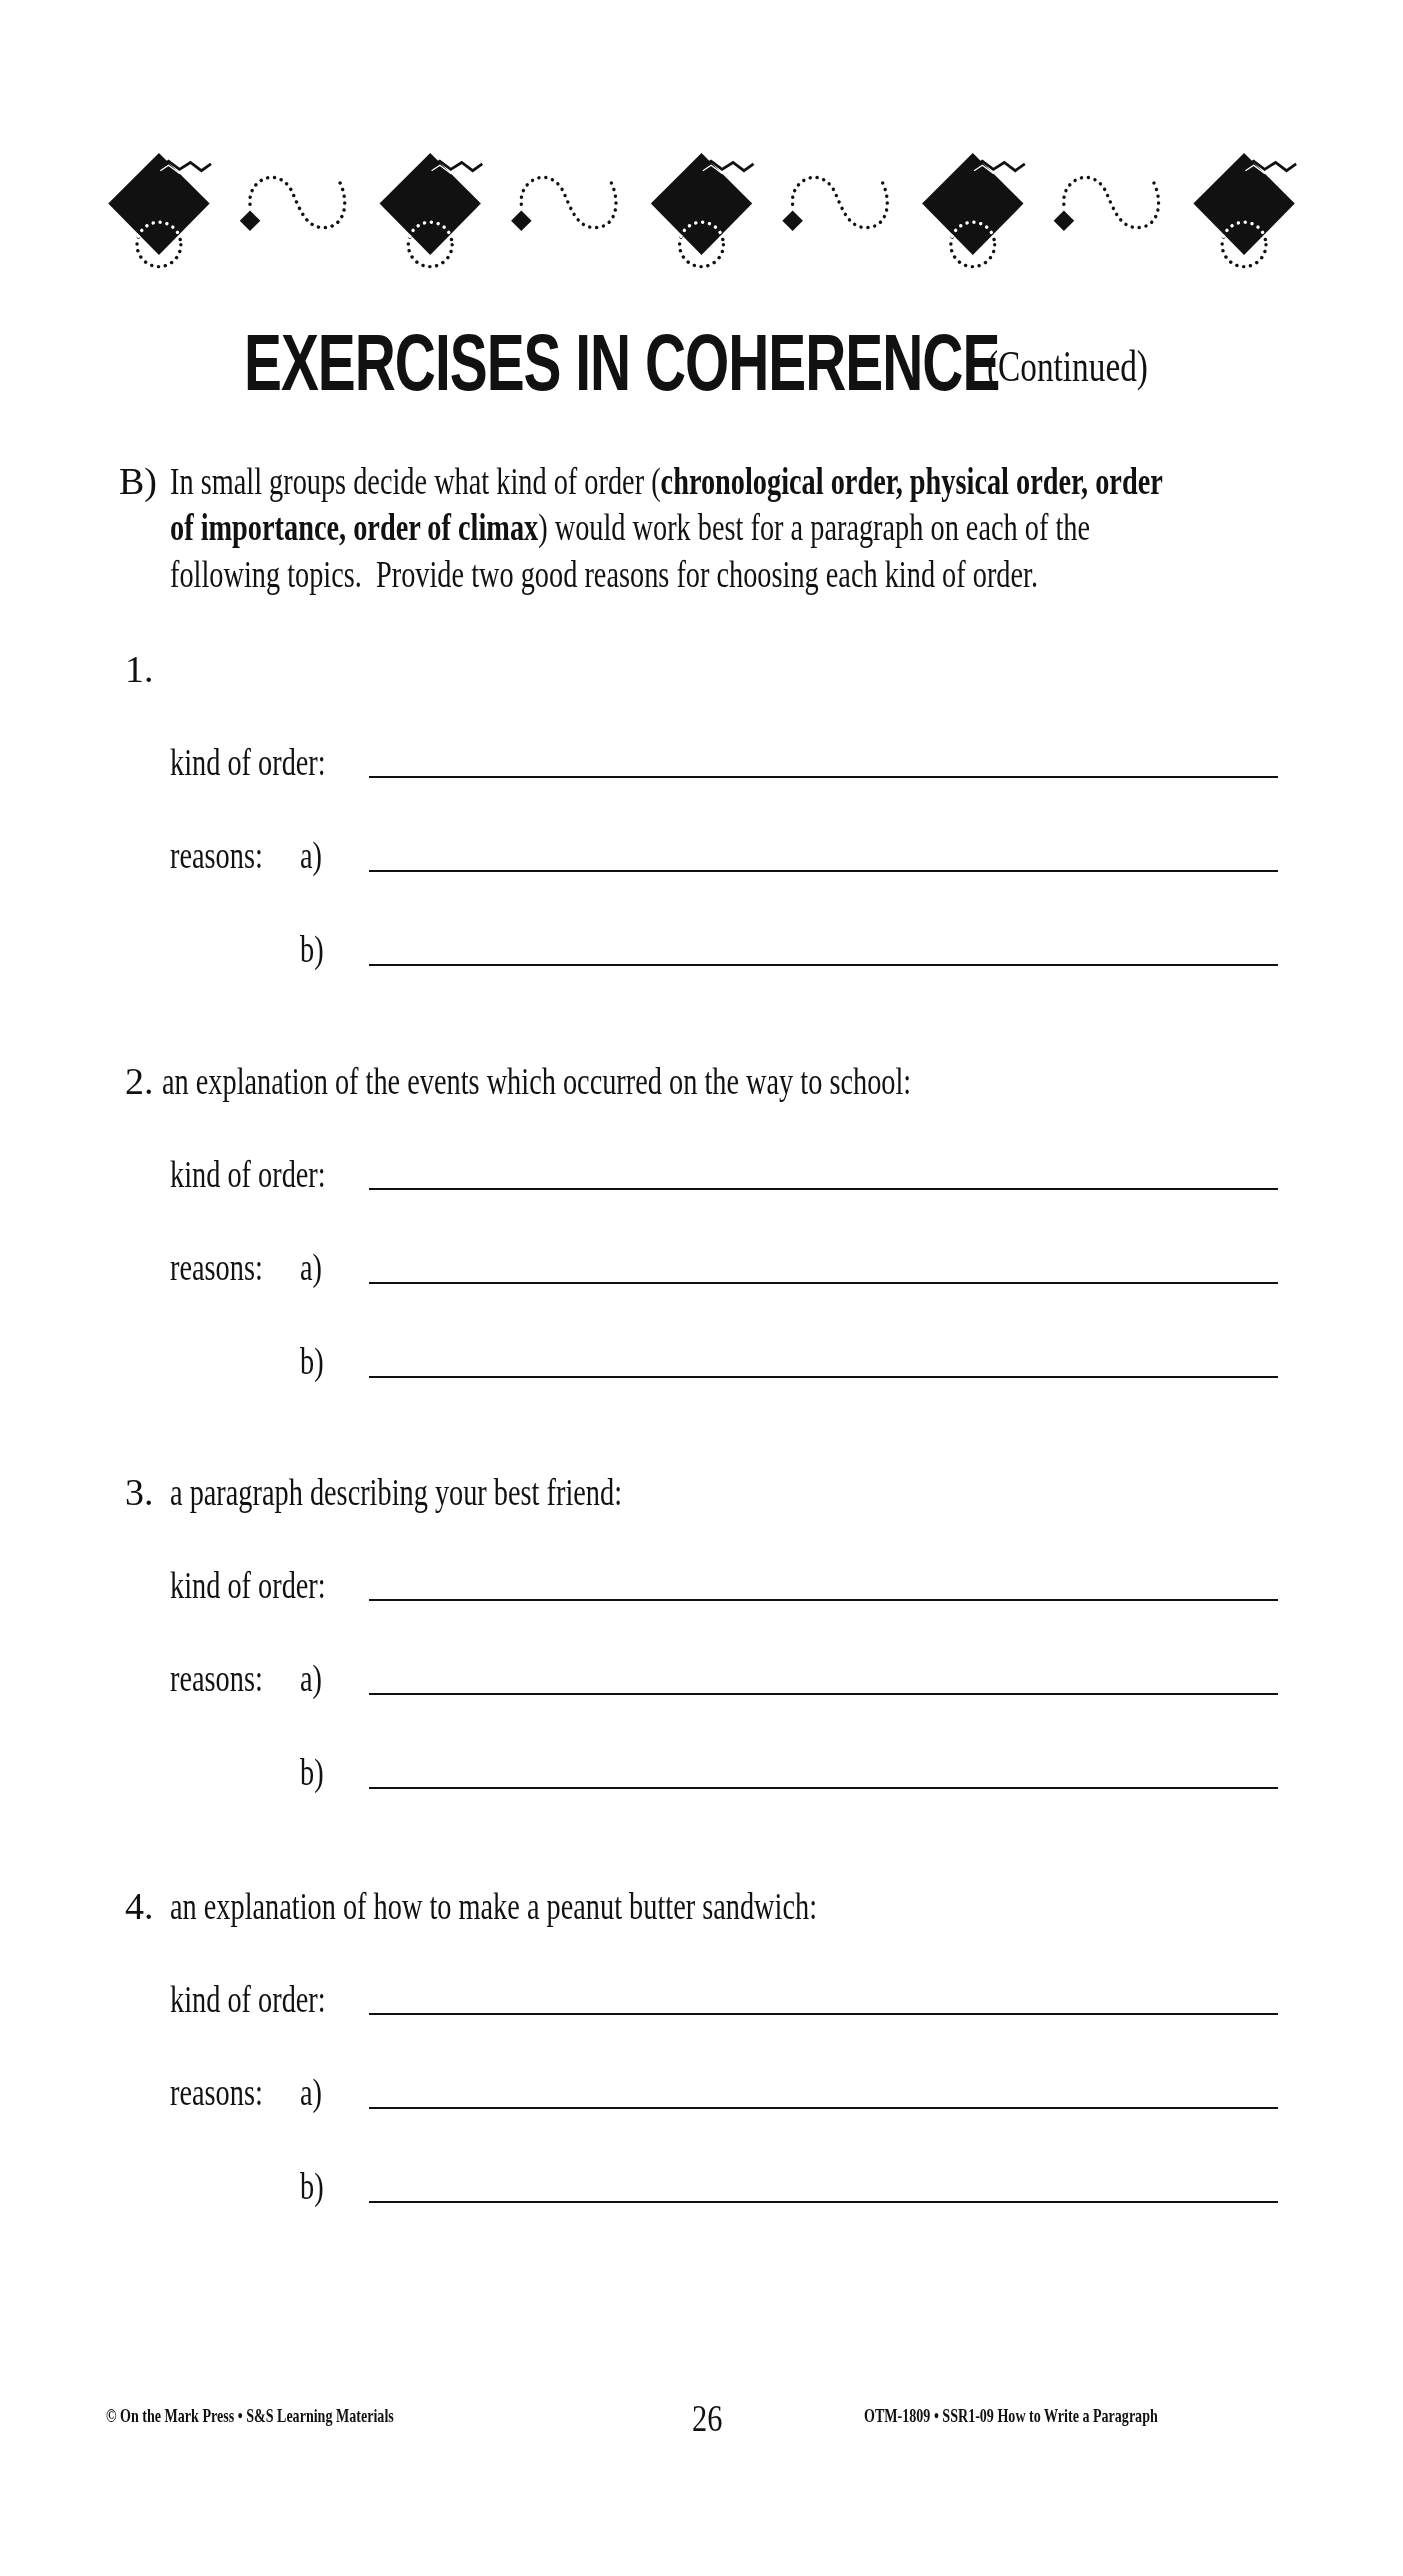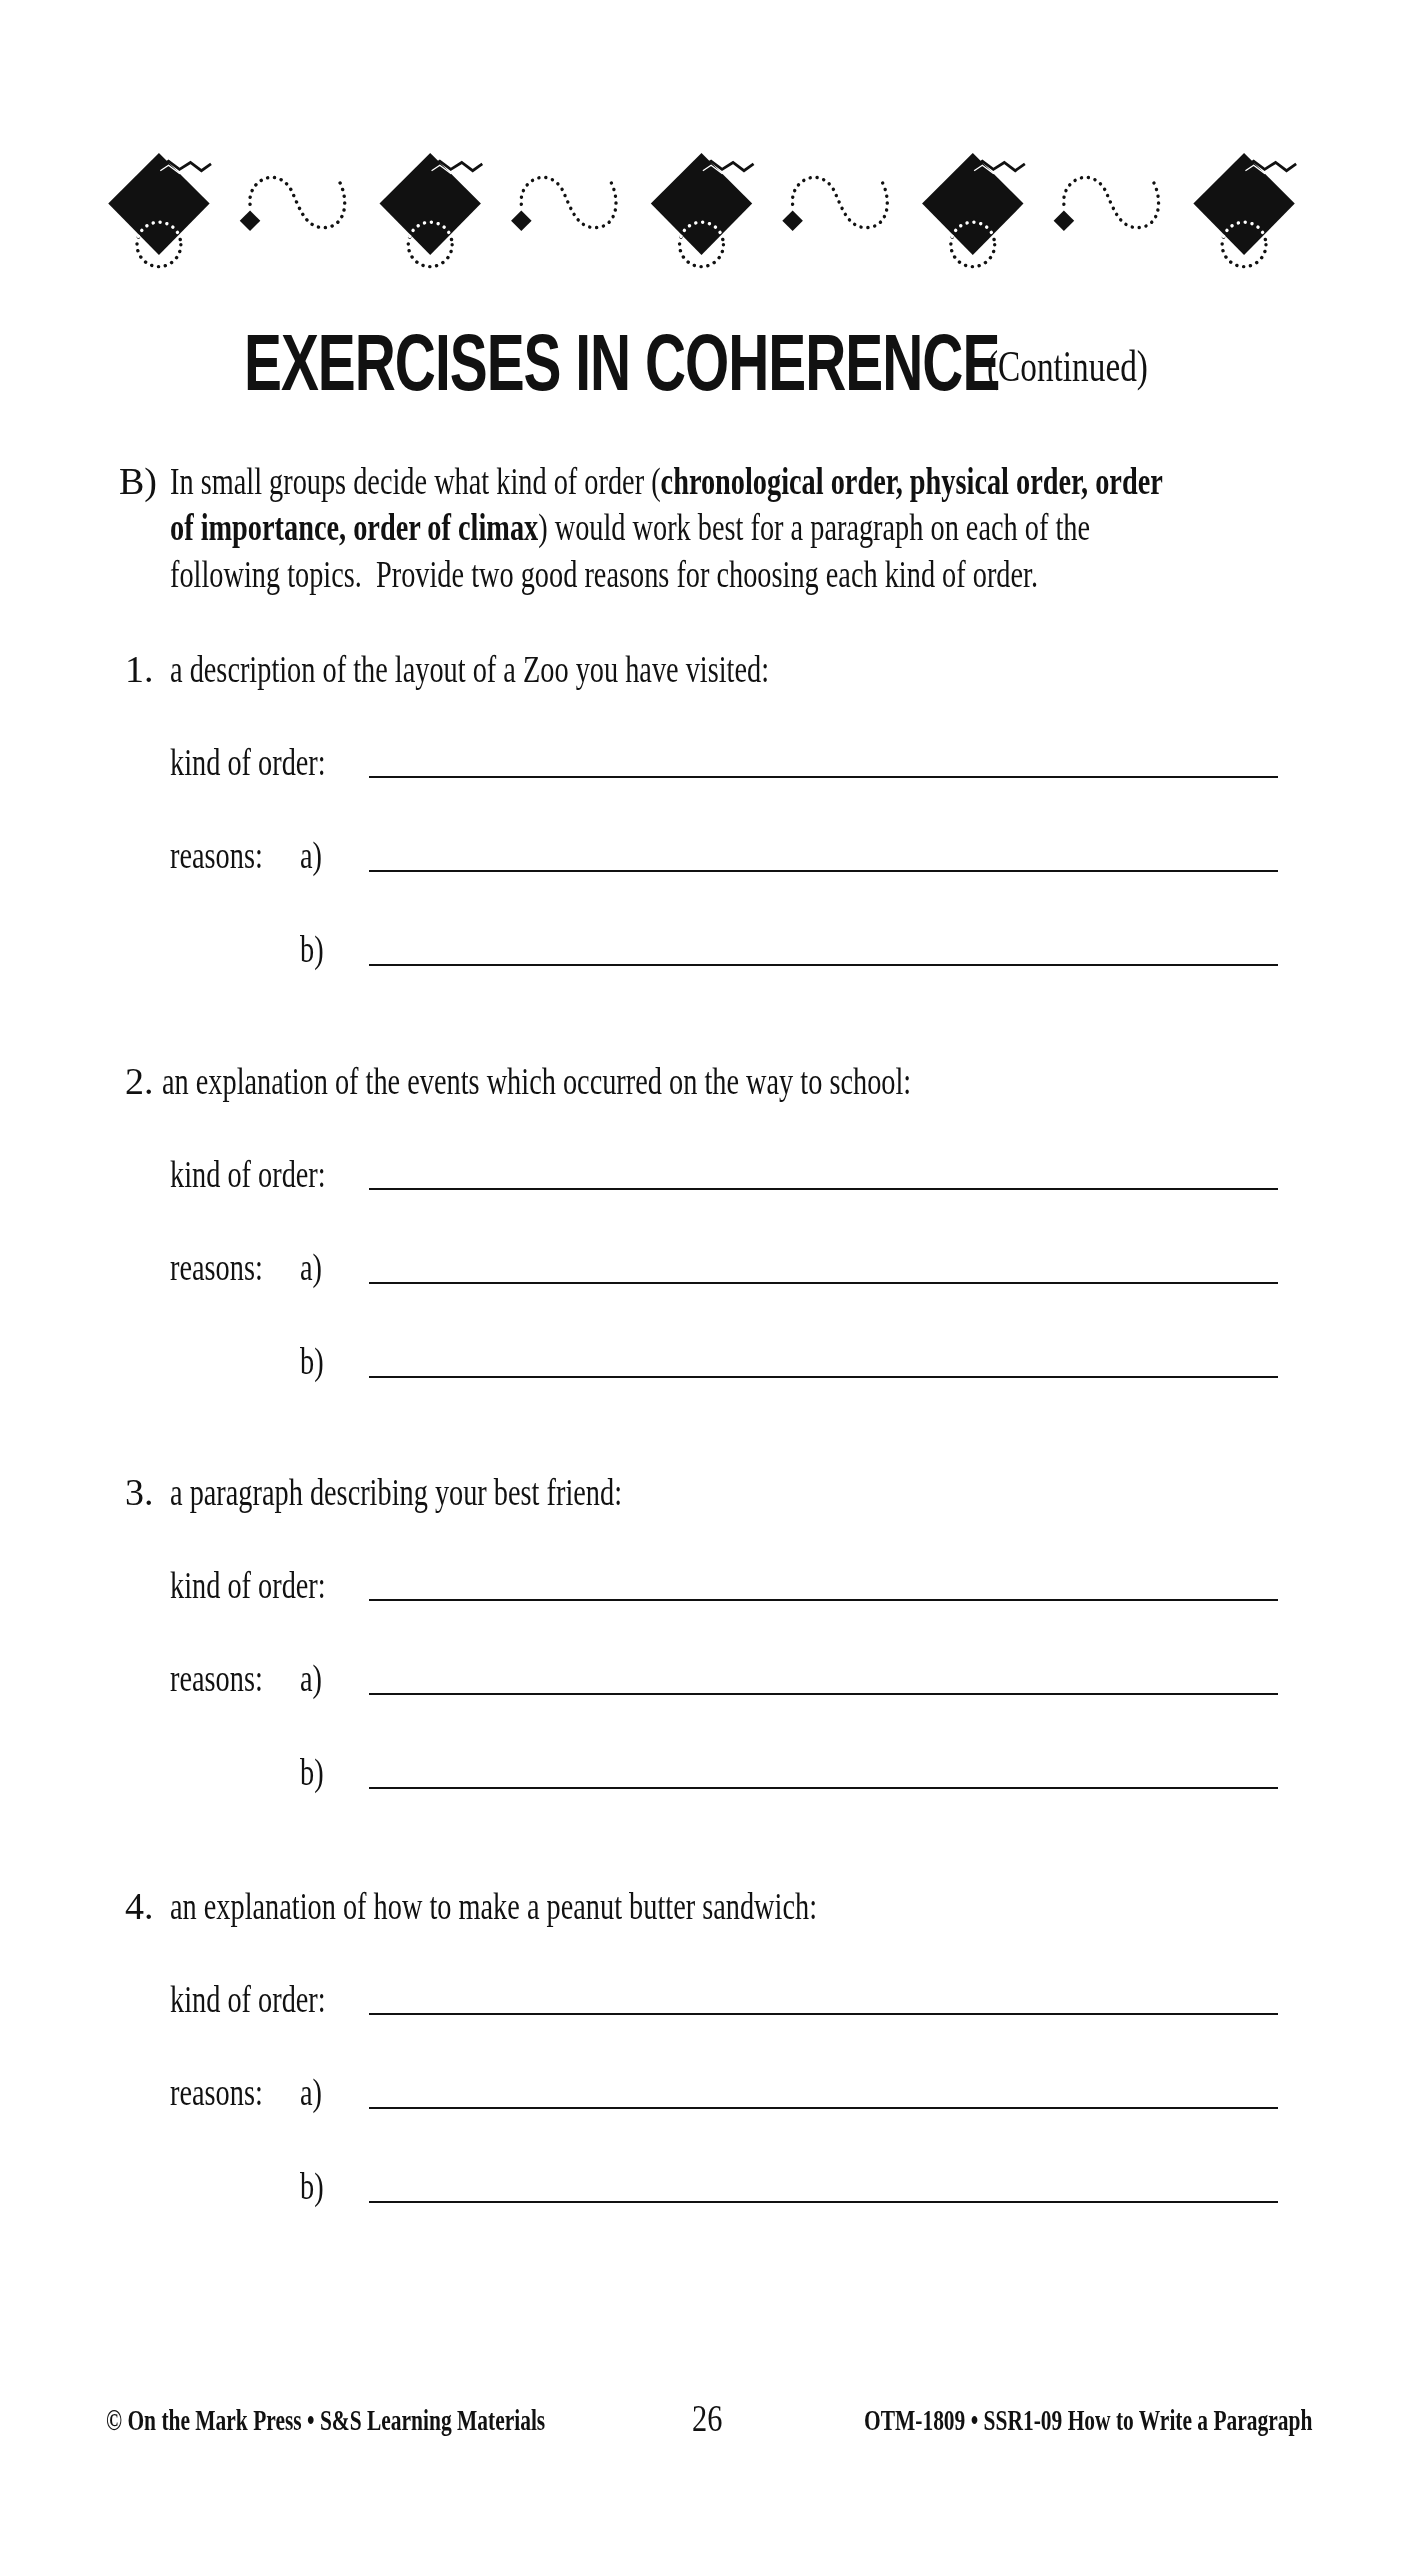--- a/index.html
+++ b/index.html
@@ -8,21 +8,21 @@
   .serif { font-family: "Liberation Serif", "DejaVu Serif", serif; }
   .cond { display: inline-block; transform-origin: 0 100%; white-space: nowrap; }
   .body-line { font-size: 38px; line-height: 1; }
   .title-main {
     font-family: "Liberation Sans", "DejaVu Sans", sans-serif;
     font-weight: bold; font-size: 79px; line-height: 1; letter-spacing: -1.4px;
   }
   .title-cont { font-size: 45px; line-height: 1; }
   .answer-line { position: absolute; height: 2.1px; background: #111111; }
   .bold { font-weight: bold; }
-  .footer { font-size: 29px; font-weight: bold; line-height: 1; }
+  .footer { font-size: 19px; font-weight: bold; line-height: 1; }
   .pagenum { font-size: 38px; line-height: 1; }
   svg { display: block; }
 </style>
 </head>
 <body>
 
 <div class="abs" style="left:0; top:137px; width:1403px; height:151px;">
   <svg width="1403" height="151" viewBox="0 0 2048 220">
     <defs>
       <g id="cap">
@@ -70,21 +70,20 @@
   </span>
 </div>
 <div class="abs serif body-line" style="left:170px; top:555px;">
   <span class="cond" style="transform: scaleX(0.745);">
     <span style="white-space:pre;">following topics.  Provide two good reasons for choosing each kind of order.</span>
   </span>
 </div>
 
 <div class="abs" style="left:0; top:650px; width:1403px; height:329px;">
   <div class="abs serif body-line" style="left:125px; top:0;">1.</div>
-  <div class="abs serif body-line" style="left:170px; top:0;"><span class="cond" style="transform: scaleX(0.745);">a description of the layout of a Zoo you have visited:</span></div>
 
   <div class="abs serif body-line" style="left:170px; top:93px;"><span class="cond" style="transform: scaleX(0.745);">kind of order:</span></div>
   <div class="answer-line" style="left:369px; top:126px; width:909px;"></div>
 
   <div class="abs serif body-line" style="left:170px; top:186px;"><span class="cond" style="transform: scaleX(0.745);">reasons:</span></div>
   <div class="abs serif body-line" style="left:300px; top:186px;"><span class="cond" style="transform: scaleX(0.745);">a)</span></div>
   <div class="answer-line" style="left:369px; top:220px; width:909px;"></div>
 
   <div class="abs serif body-line" style="left:300px; top:280px;"><span class="cond" style="transform: scaleX(0.745);">b)</span></div>
   <div class="answer-line" style="left:369px; top:314px; width:909px;"></div>

